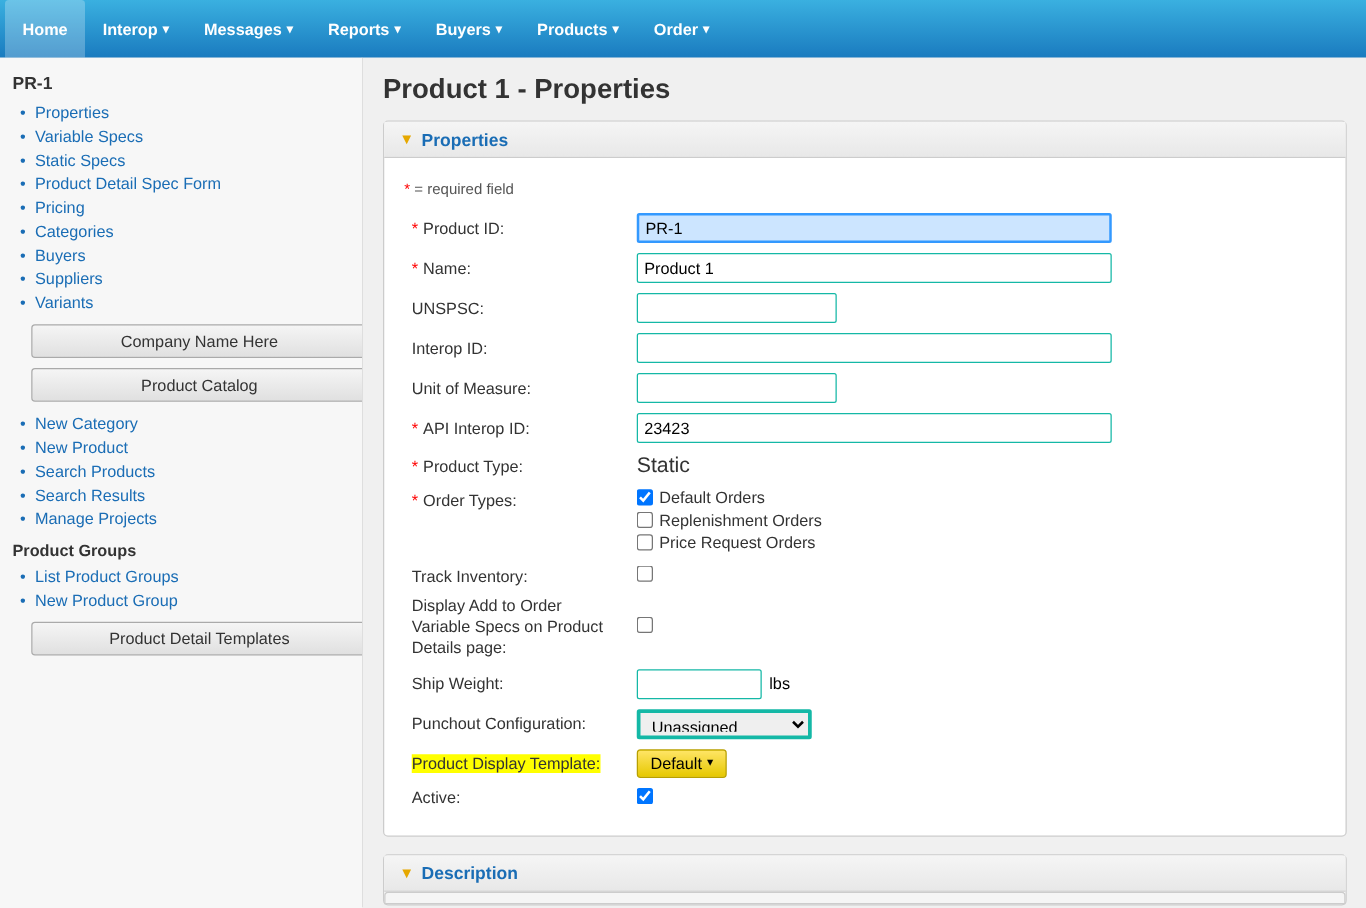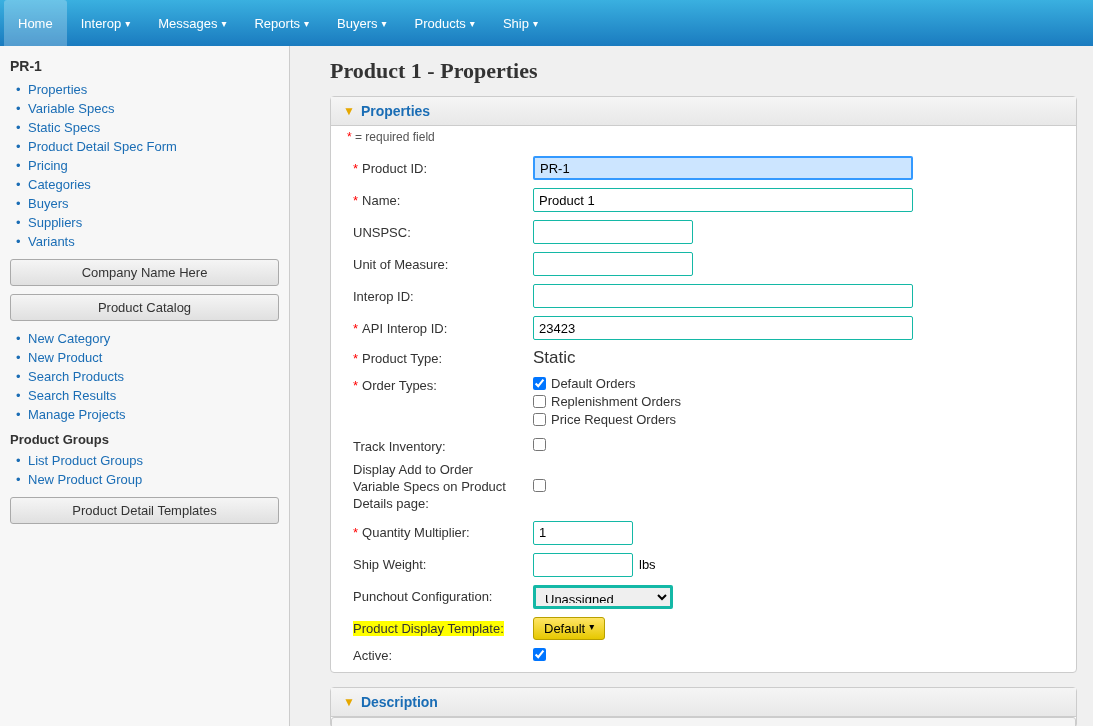--- a/index.html
+++ b/index.html
@@ -8,35 +8,35 @@
     
     .top-nav {
       background: linear-gradient(to bottom, #3ab0e0, #1a7bbf);
       display: flex;
       align-items: stretch;
       height: 46px;
       padding: 0 4px;
     }
     .nav-item {
       color: white;
-      font-weight: normal;
+      font-weight: bold;
       font-size: 13px;
       padding: 0 14px;
       display: flex;
       align-items: center;
       cursor: pointer;
       border-radius: 3px 3px 0 0;
       white-space: nowrap;
       user-select: none;
     }
     .nav-item.active { background: rgba(255,255,255,0.25); }
     .nav-item .arrow { font-size: 10px; margin-left: 4px; }
 
     
-    .layout { display: flex; height: calc(100vh - 46px); overflow: hidden; gap: 24px; }
+    .layout { display: flex; height: calc(100vh - 46px); overflow: hidden; }
 
     
     .sidebar {
       width: 290px;
       min-width: 290px;
       background: #f7f7f7;
       border-right: 1px solid #ccc;
       padding: 12px 10px;
       overflow-y: auto;
       font-size: 13px;
@@ -66,20 +66,21 @@
       width: 100%;
       padding: 5px 10px;
       background: linear-gradient(to bottom, #f5f5f5, #e0e0e0);
       border: 1px solid #aaa;
       border-radius: 3px;
       text-align: center;
       cursor: pointer;
       font-size: 13px;
       color: #333;
       margin-bottom: 8px;
+      margin-left: 15px;
     }
 
     .sidebar-section-title {
       font-weight: bold;
       font-size: 13px;
       color: #333;
       margin-top: 6px;
       margin-bottom: 4px;
     }
 
@@ -89,42 +90,41 @@
       overflow-y: auto;
       padding: 12px 16px;
       background: #f0f0f0;
     }
 
     .page-title {
       font-size: 22px;
       font-weight: bold;
       color: #333;
       margin-bottom: 12px;
-      font-family: Liberation Serif, serif;
     }
 
     
     .panel {
       background: white;
       border: 1px solid #ccc;
       border-radius: 4px;
       margin-bottom: 14px;
     }
     .panel-header {
       background: linear-gradient(to bottom, #f5f5f5, #e8e8e8);
       border-bottom: 1px solid #ccc;
       padding: 6px 12px;
       font-weight: bold;
       color: #1a6db5;
       display: flex;
       align-items: center;
       font-size: 14px;
     }
     .panel-header .triangle { color: #e6a800; margin-right: 6px; font-size: 12px; }
-    .panel-body { padding: 4px 16px; }
+    .panel-body { padding: 18px 16px; }
 
     
     .required-note { font-size: 12px; color: #555; margin-bottom: 8px; }
     .req-star { color: red; }
 
     
     .form-table { width: 100%; border-collapse: collapse; }
     .form-table tr td { padding: 4px 6px; vertical-align: middle; }
     .form-table .label-cell { width: 180px; color: #333; white-space: nowrap; }
     .form-table .req-marker { color: red; margin-right: 4px; }
@@ -211,21 +211,21 @@
   </div>
   <div class="nav-item">
     <span>Buyers</span>
     <span class="arrow">▾</span>
   </div>
   <div class="nav-item">
     <span>Products</span>
     <span class="arrow">▾</span>
   </div>
   <div class="nav-item">
-    <span>Ship</span>
+    <span>Order</span>
     <span class="arrow">▾</span>
   </div>
 </nav>
 
 <div class="layout">
 
   <aside class="sidebar">
     <div class="sidebar-title">PR-1</div>
     <ul class="sidebar-list">
       <li>Properties</li>
@@ -295,30 +295,30 @@
             </tr>
 
             <tr>
               <td class="label-cell">UNSPSC:</td>
               <td>
                 <input type="text" class="form-input input-medium" value="" style="">
               </td>
             </tr>
 
             <tr>
+              <td class="label-cell">Interop ID:</td>
+              <td>
+                <input type="text" class="form-input input-wide" value="" style="">
+              </td>
+            </tr>
+
+            <tr>
               <td class="label-cell">Unit of Measure:</td>
               <td>
                 <input type="text" class="form-input input-medium" value="" style="">
-              </td>
-            </tr>
-
-            <tr>
-              <td class="label-cell">Interop ID:</td>
-              <td>
-                <input type="text" class="form-input input-wide" value="" style="">
               </td>
             </tr>
 
             <tr>
               <td class="label-cell">
                 <span class="req-marker">*</span>API Interop ID:
               </td>
               <td>
                 <input type="text" class="form-input input-wide" value="23423" style="">
               </td>
@@ -360,28 +360,20 @@
               </td>
             </tr>
 
             <tr>
               <td class="label-cell" style="max-width:170px; line-height:1.3; white-space:normal;">Display Add to Order Variable Specs on Product Details page:</td>
               <td>
                 <input type="checkbox" style="">
               </td>
             </tr>
 
-            <tr>
-              <td class="label-cell">
-                <span class="req-marker">*</span>Quantity Multiplier:
-              </td>
-              <td>
-                <input type="text" class="form-input input-small" value="1" style="">
-              </td>
-            </tr>
 
             <tr>
               <td class="label-cell">Ship Weight:</td>
               <td>
                 <div class="ship-weight-row">
                   <input type="text" class="form-input input-small" value="" style="">
                   <span>lbs</span>
                 </div>
               </td>
             </tr>

